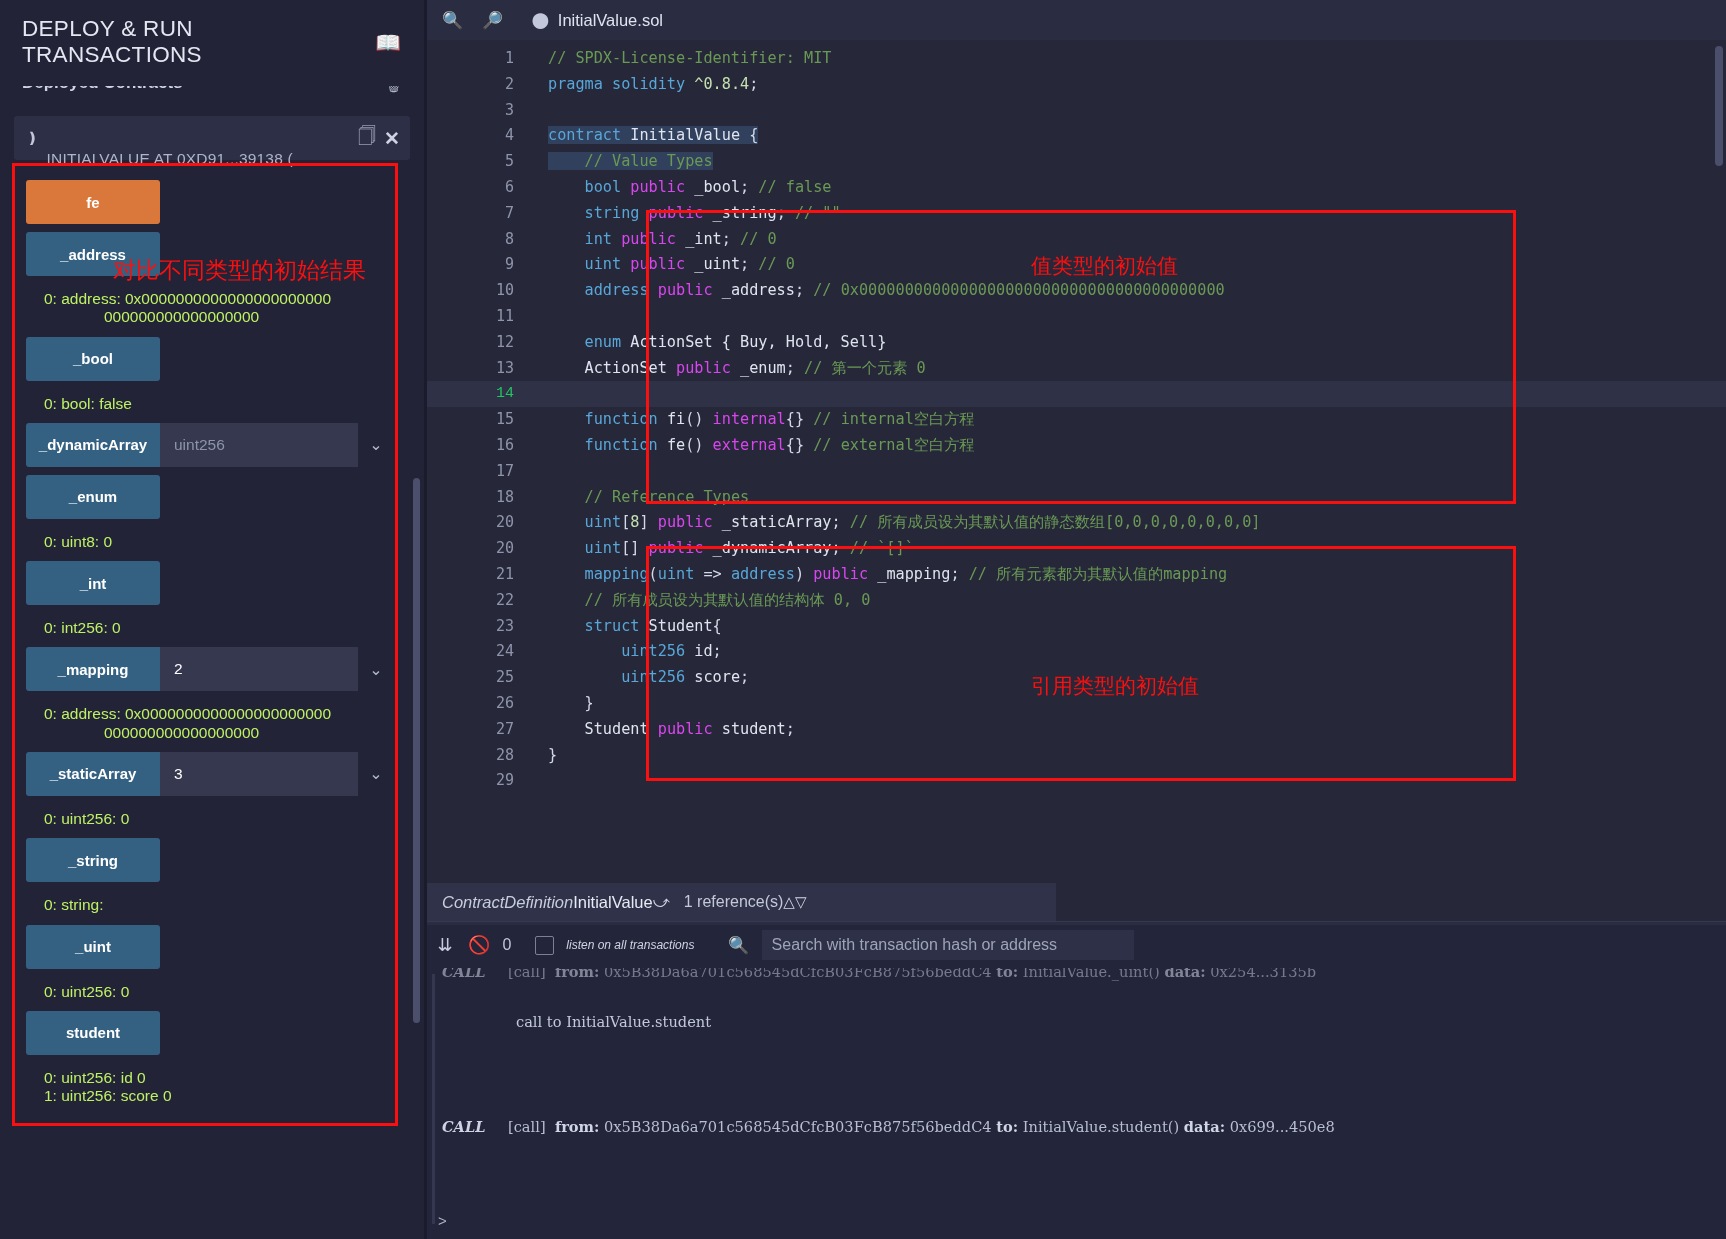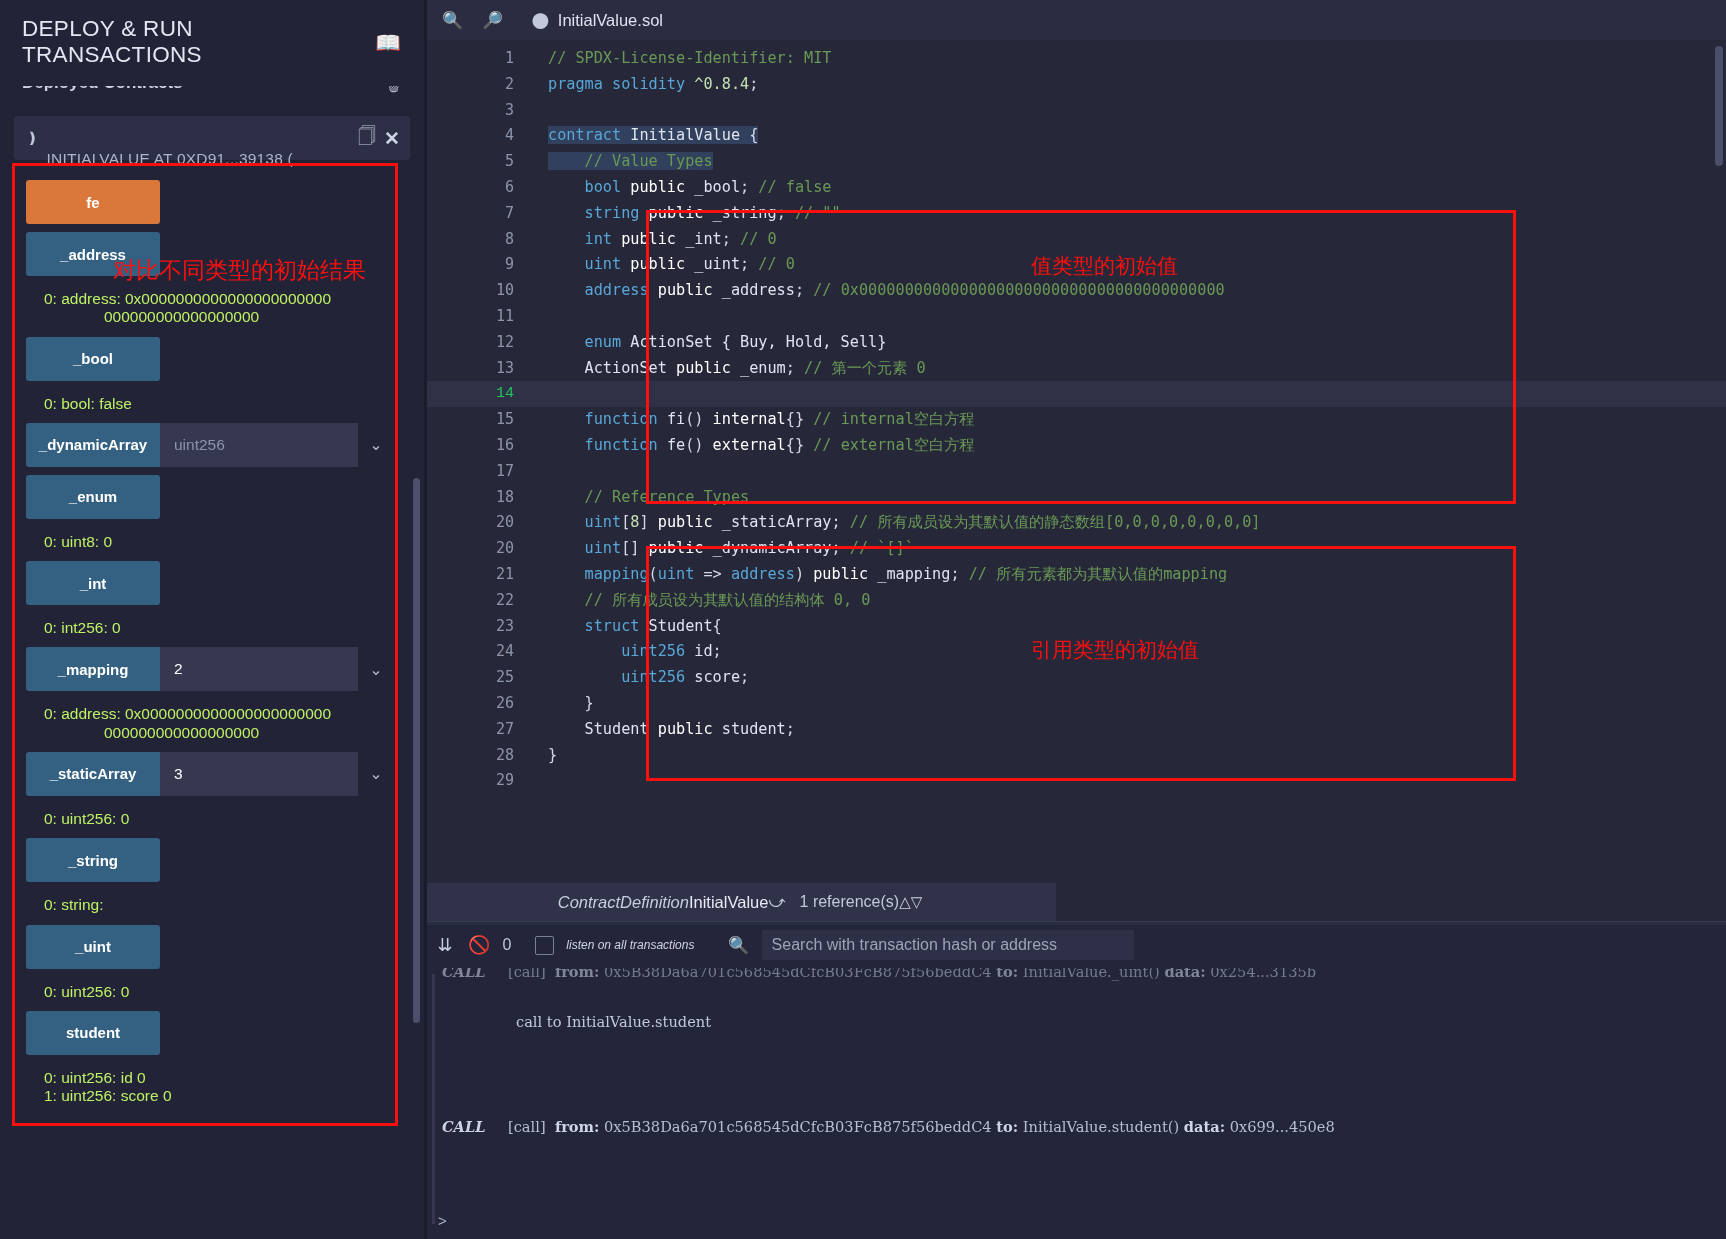--- a/index.html
+++ b/index.html
@@ -173,21 +173,21 @@
   }
   .code-line {
     height:25.8px; line-height:25.8px;
     white-space:pre;
     padding-left:12px;
     color:#d4d9e8;
   }
   .code-line.cur { background:#2f3147; }
 
   .tok-kw   { color:#58a7d8; }
-  .tok-kw2  { color:#ffffff; }
+  .tok-kw2  { color:#d946ef; }
   .tok-type { color:#58a7d8; }
   .tok-id   { color:#dfe4f0; }
   .tok-cmt  { color:#6a9955; }
   .tok-pun  { color:#d4d9e8; }
   .tok-num  { color:#c5e1b0; }
   .hl { background:#31405c; }
 
   
   .red-box-a {
     position:absolute; left:110px; top:170px;
@@ -198,34 +198,33 @@
     position:absolute; left:110px; top:506px;
     width:870px; height:235px;
     border:3px solid #fb0f0f; z-index:5; pointer-events:none;
   }
   .red-note-a {
     position:absolute; left:495px; top:212px;
     color:#fb0f0f; font-size:21px; z-index:6;
     font-family:"DejaVu Sans", sans-serif;
   }
   .red-note-b {
-    position:absolute; left:495px; top:596px;
+    position:absolute; left:495px; top:632px;
     color:#fb0f0f; font-size:21px; z-index:6;
     font-family:"DejaVu Sans", sans-serif;
   }
 
   
   .def-strip {
     position:absolute; left:0; bottom:0;
     height:38px; width:632px;
     background:#2f3248;
     display:flex; align-items:center; gap:0;
     padding: 16px 18px;
     z-index: 4;
-    justify-content: center;
   }
   .def-kind { color:#c8cede; font-size:16.5px; font-style:italic; }
   .def-name { color:#e6eaf4; font-size:16.5px; }
   .def-arrow { color:#cfd5e5; font-size:16px; }
   .def-refs { color:#c3c9da; font-size:16px; margin-left:14px;}
   .def-up, .def-dn { color:#d2d7e6; font-size:15px; }
 
   
   .term {
     position:relative;

